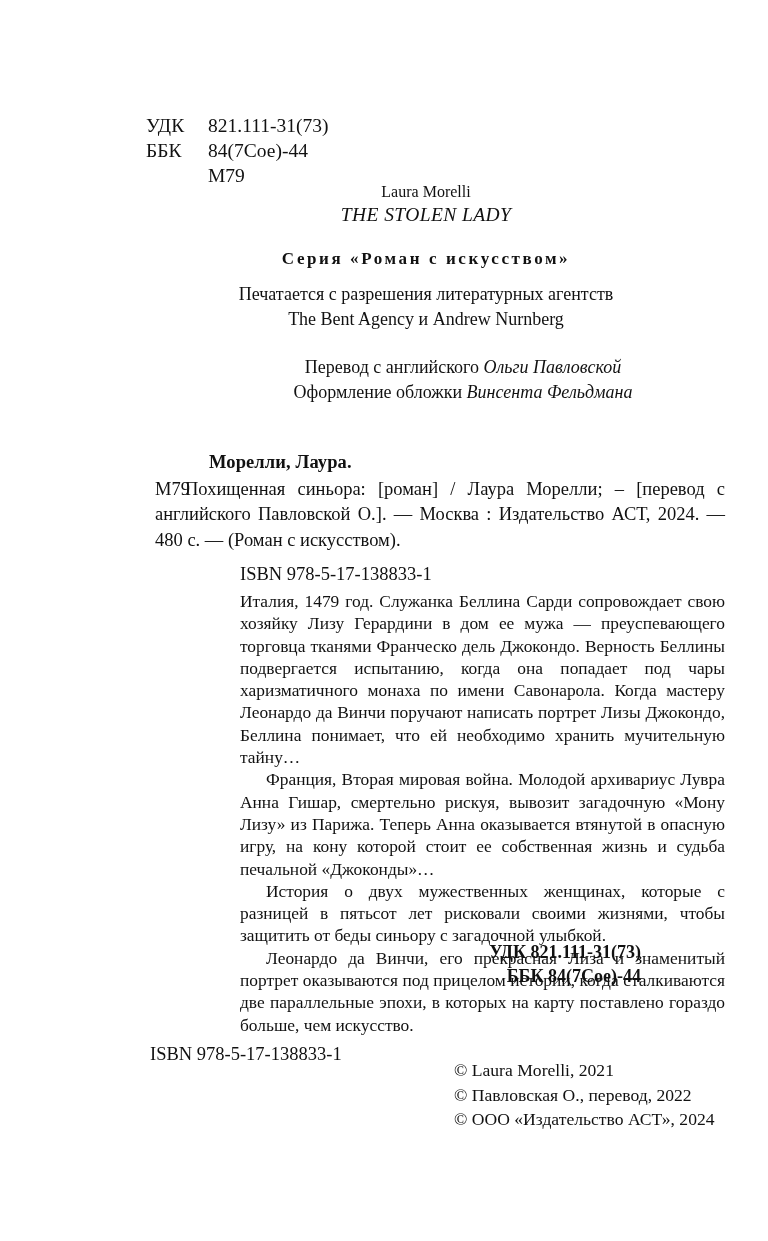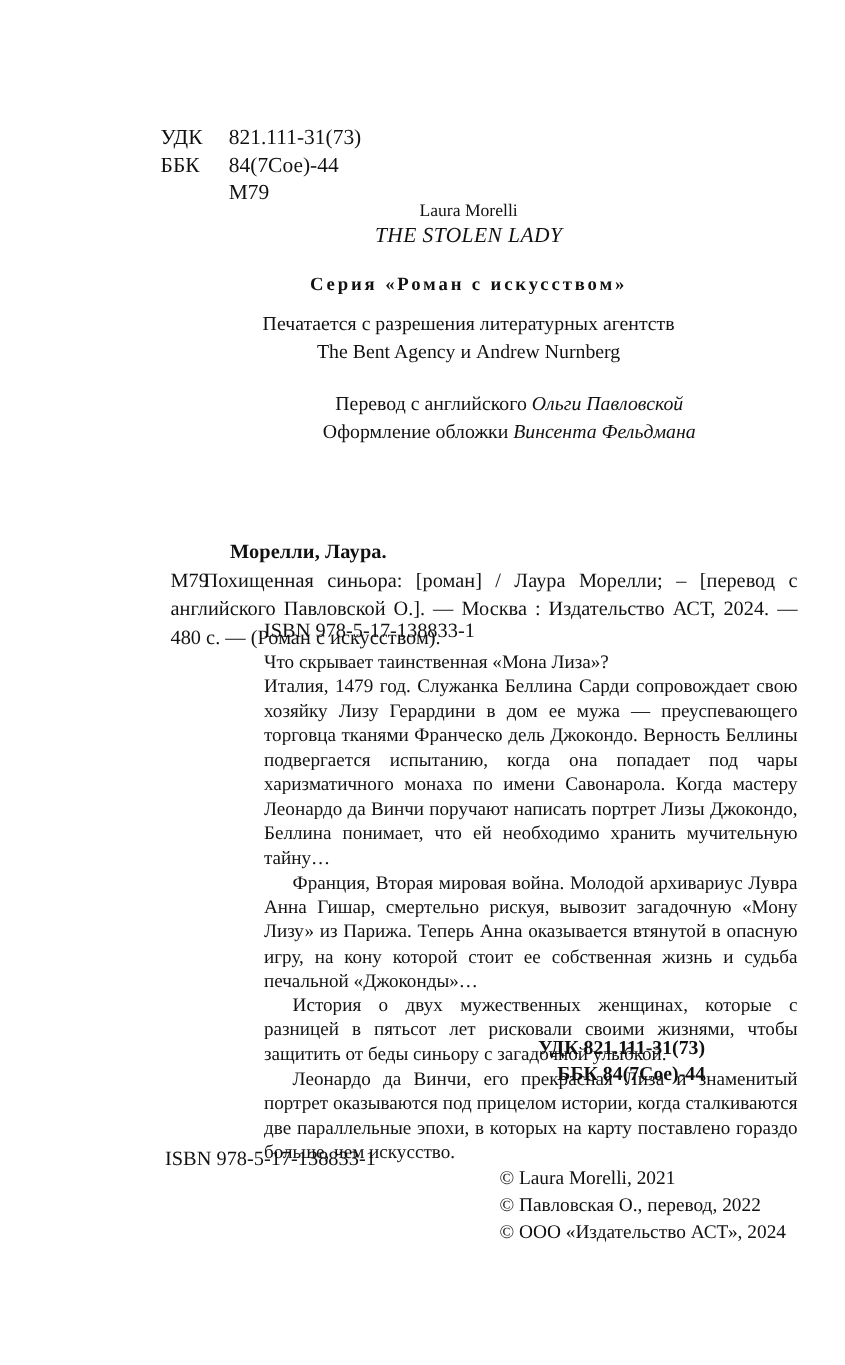--- a/index.html
+++ b/index.html
@@ -60,21 +60,20 @@
     left: 113px;
     top: 450px;
     width: 570px;
     font-size: 18.5px;
     line-height: 25.6px;
   }
   #bib-author {
     margin-left: 54px;
     font-weight: 700;
     letter-spacing: 0.1px;
-    margin-top: 40px;
   }
   .bib-body-row {
     position: relative;
     margin-top: 1px;
   }
   #bib-index {
     position: absolute;
     left: 0;
     top: 0;
     font-size: 18.5px;
@@ -180,21 +179,20 @@
     <div id="bib-author">Морелли, Лаура.</div>
     <div class="bib-body-row">
       <span id="bib-index">М79</span>
       <div id="bib-desc">Похищенная синьора: [роман] / Лаура Морелли; – [перевод с английского Павловской О.]. — Москва : Издательство АСТ, 2024. — 480 с. — (Роман с искусством).</div>
     </div>
   </div>
 
   <div id="isbn-inner">ISBN 978-5-17-138833-1</div>
 
   <div id="annotation">
-    <p class="no-indent">Что скрывает таинственная «Мона Лиза»?</p>
     <p class="no-indent">Италия, 1479 год. Служанка Беллина Сарди сопровождает свою хозяйку Лизу Герардини в дом ее мужа — преуспевающего торговца тканями Франческо дель Джокондо. Верность Беллины подвергается испытанию, когда она попадает под чары харизматичного монаха по имени Савонарола. Когда мастеру Леонардо да Винчи поручают написать портрет Лизы Джокондо, Беллина понимает, что ей необходимо хранить мучительную тайну…</p>
     <p>Франция, Вторая мировая война. Молодой архивариус Лувра Анна Гишар, смертельно рискуя, вывозит загадочную «Мону Лизу» из Парижа. Теперь Анна оказывается втянутой в опасную игру, на кону которой стоит ее собственная жизнь и судьба печальной «Джоконды»…</p>
     <p>История о двух мужественных женщинах, которые с разницей в пятьсот лет рисковали своими жизнями, чтобы защитить от беды синьору с загадочной улыбкой.</p>
     <p>Леонардо да Винчи, его прекрасная Лиза и знаменитый портрет оказываются под прицелом истории, когда сталкиваются две параллельные эпохи, в которых на карту поставлено гораздо больше, чем искусство.</p>
   </div>
 
   <div id="udk-bottom">
     <div>УДК 821.111-31(73)</div>
     <div>ББК 84(7Сое)-44</div>
   </div>

